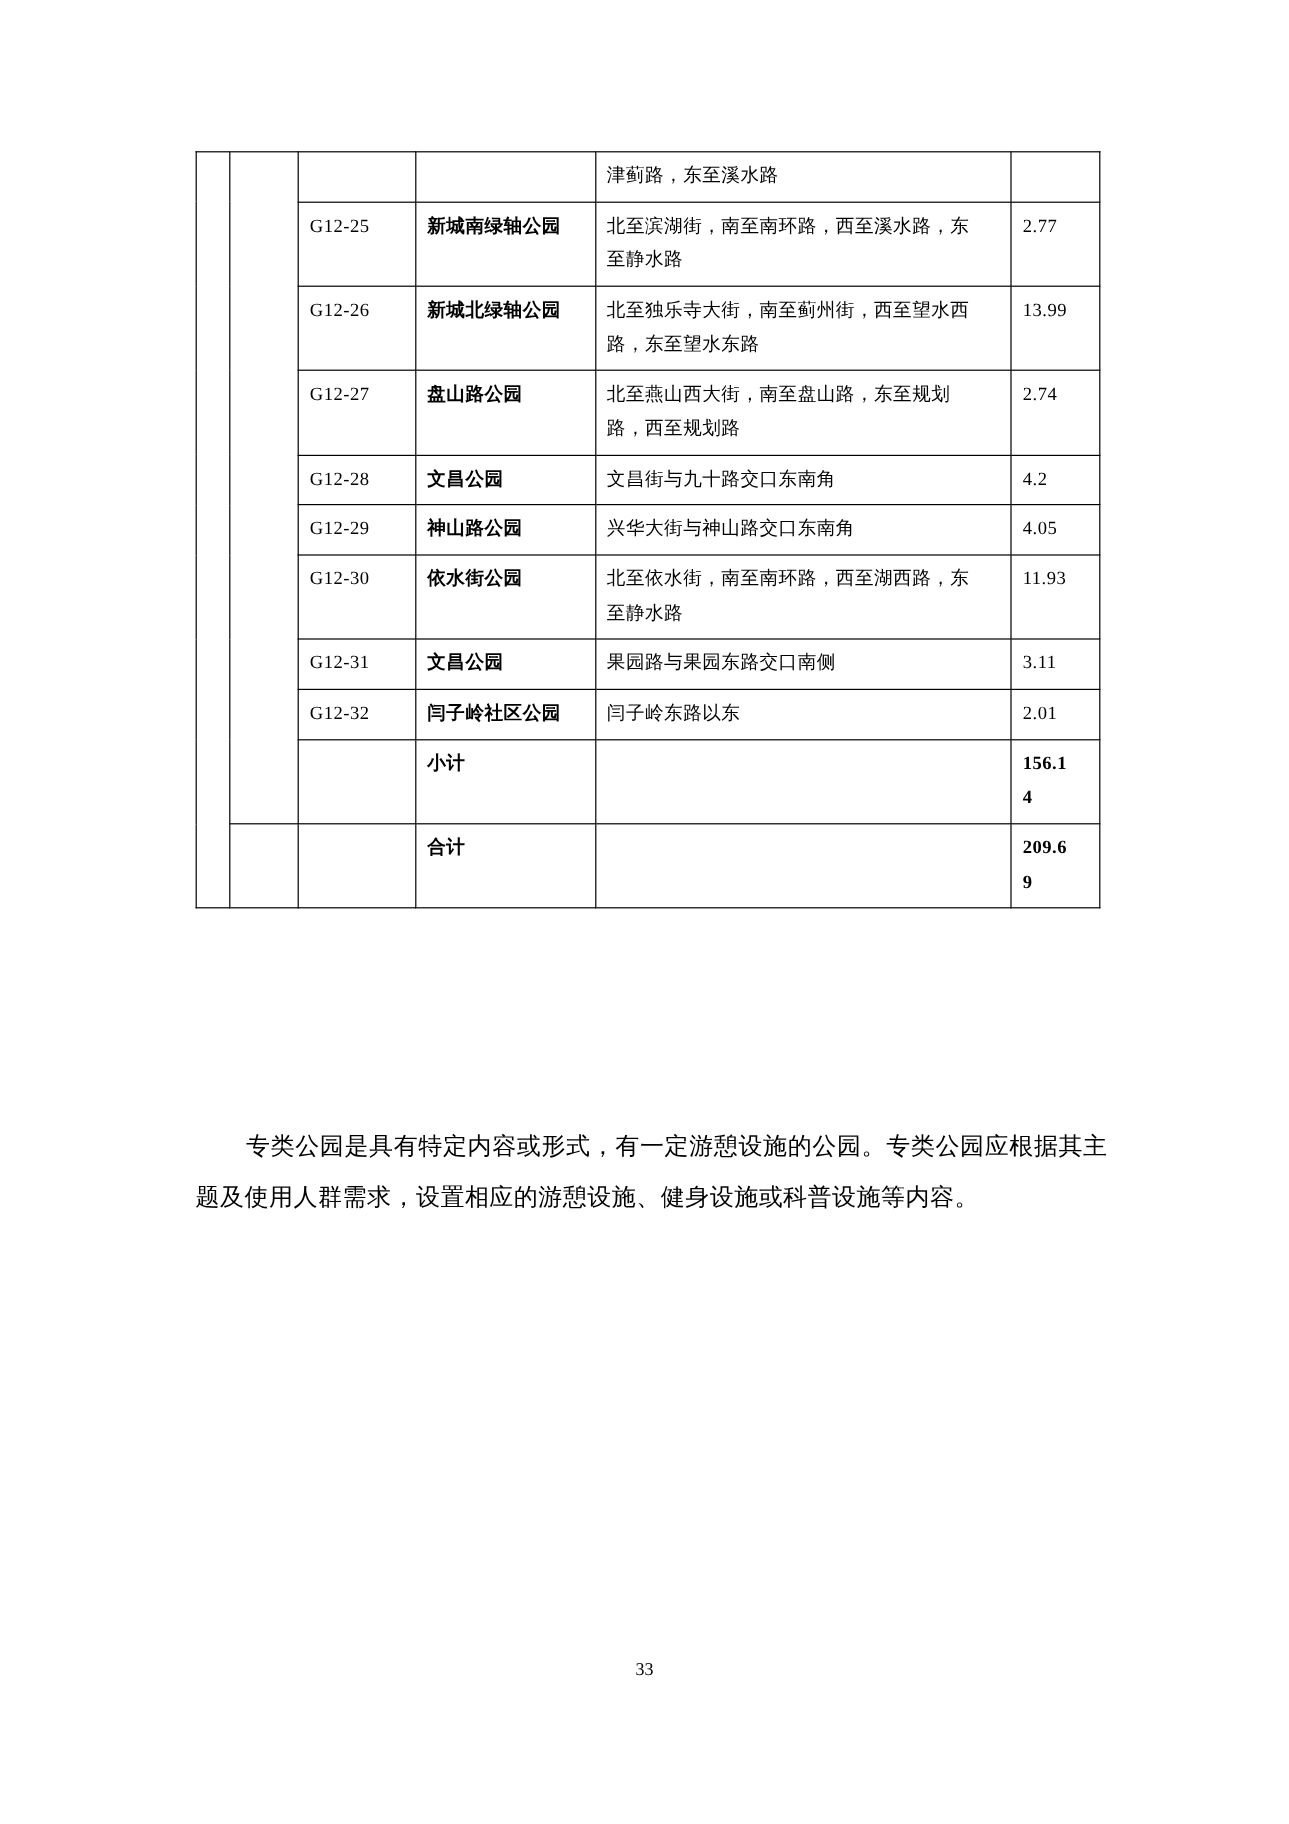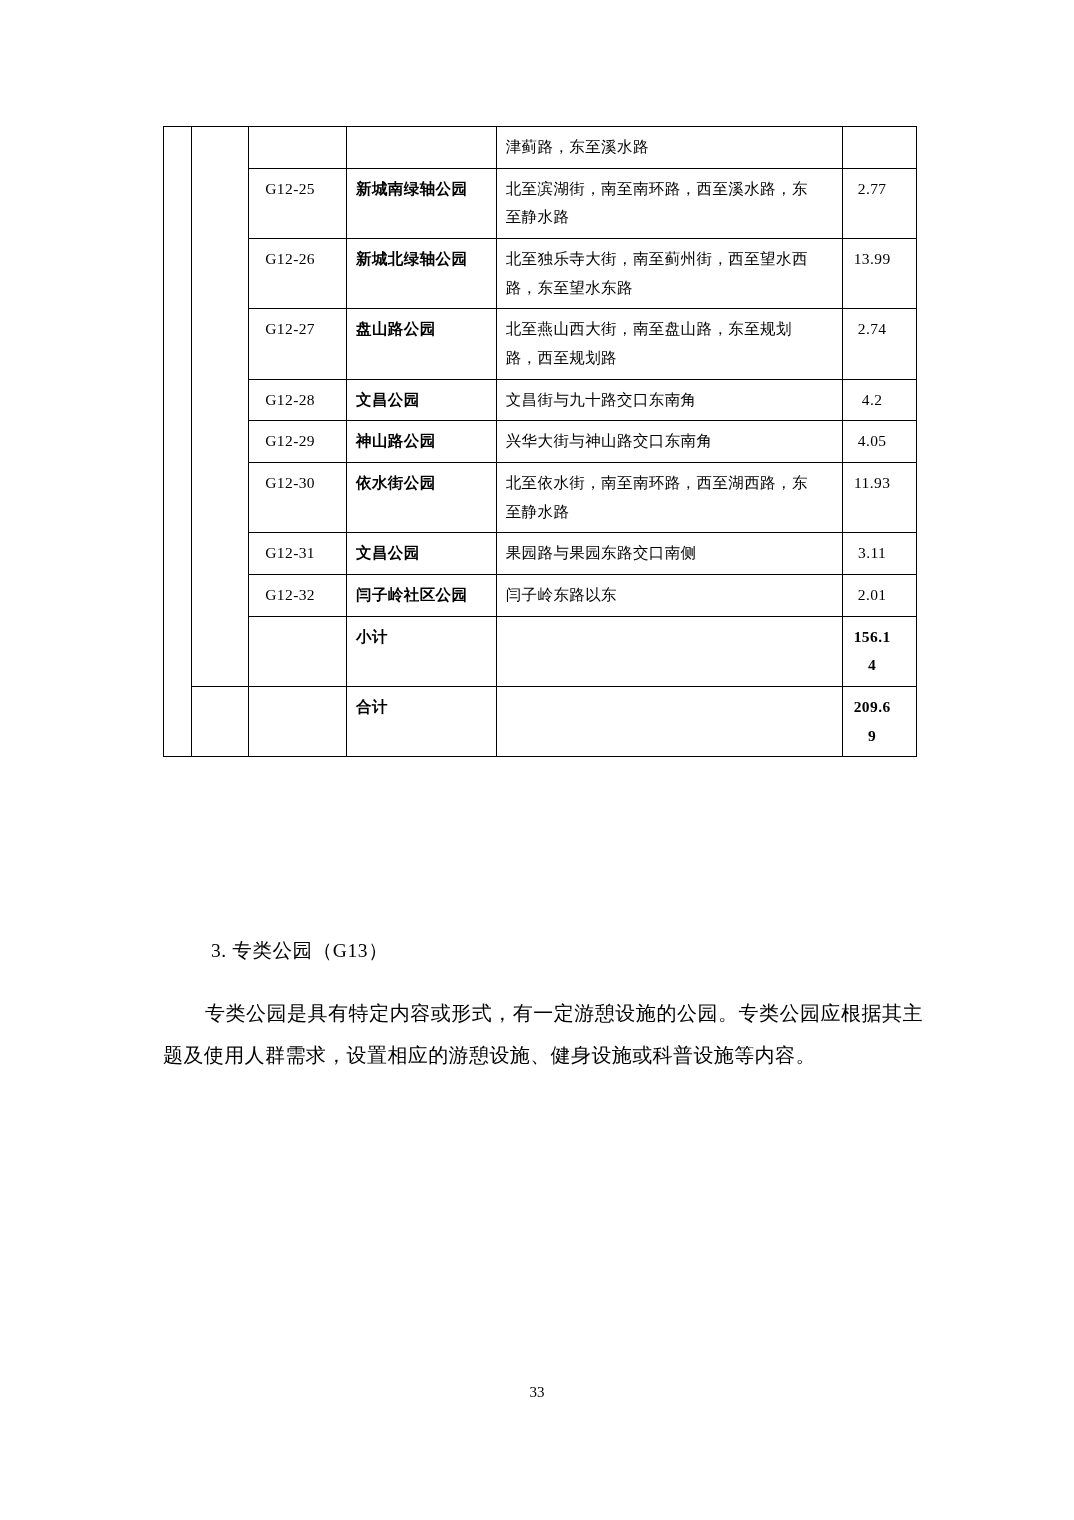--- a/index.html
+++ b/index.html
@@ -43,21 +43,21 @@
     font-family: "Liberation Serif", "DejaVu Serif", serif;
     word-break: break-all;
     letter-spacing: 0.4px;
   }
   td.c-spanA { width: 24px; border-right: 1px solid #000; }
   td.c-spanB { width: 50px; }
   td.c-code  { width: 85px; }
   td.c-name  { width: 130px; font-weight: bold; }
   td.c-desc  { width: 300px; }
   td.c-num   { width: 64px; }
-  .num { font-family: "Liberation Serif", "DejaVu Serif", serif; letter-spacing: 0.5px; text-align: center; }
+  .num { font-family: "Liberation Serif", "DejaVu Serif", serif; letter-spacing: 0.5px; }
   .bold { font-weight: bold; }
 
   
   td.spine {
     border-top: none;
     border-bottom: none;
   }
 
   
   .body-block {
@@ -185,19 +185,18 @@
         <td class="c-code"></td>
         <td class="c-name bold">合计</td>
         <td class="c-desc"></td>
         <td class="c-num num bold">209.69</td>
       </tr>
     </tbody>
       </table>
   </div>
 
   <div class="body-block">
-    <div class="heading">3. 专类公园（G13）</div>
     <p class="para">专类公园是具有特定内容或形式，有一定游憩设施的公园。专类公园应根据其主题及使用人群需求，设置相应的游憩设施、健身设施或科普设施等内容。</p>
   </div>
 
   <div class="page-number">33</div>
 
 </div>
 
 </body></html>

